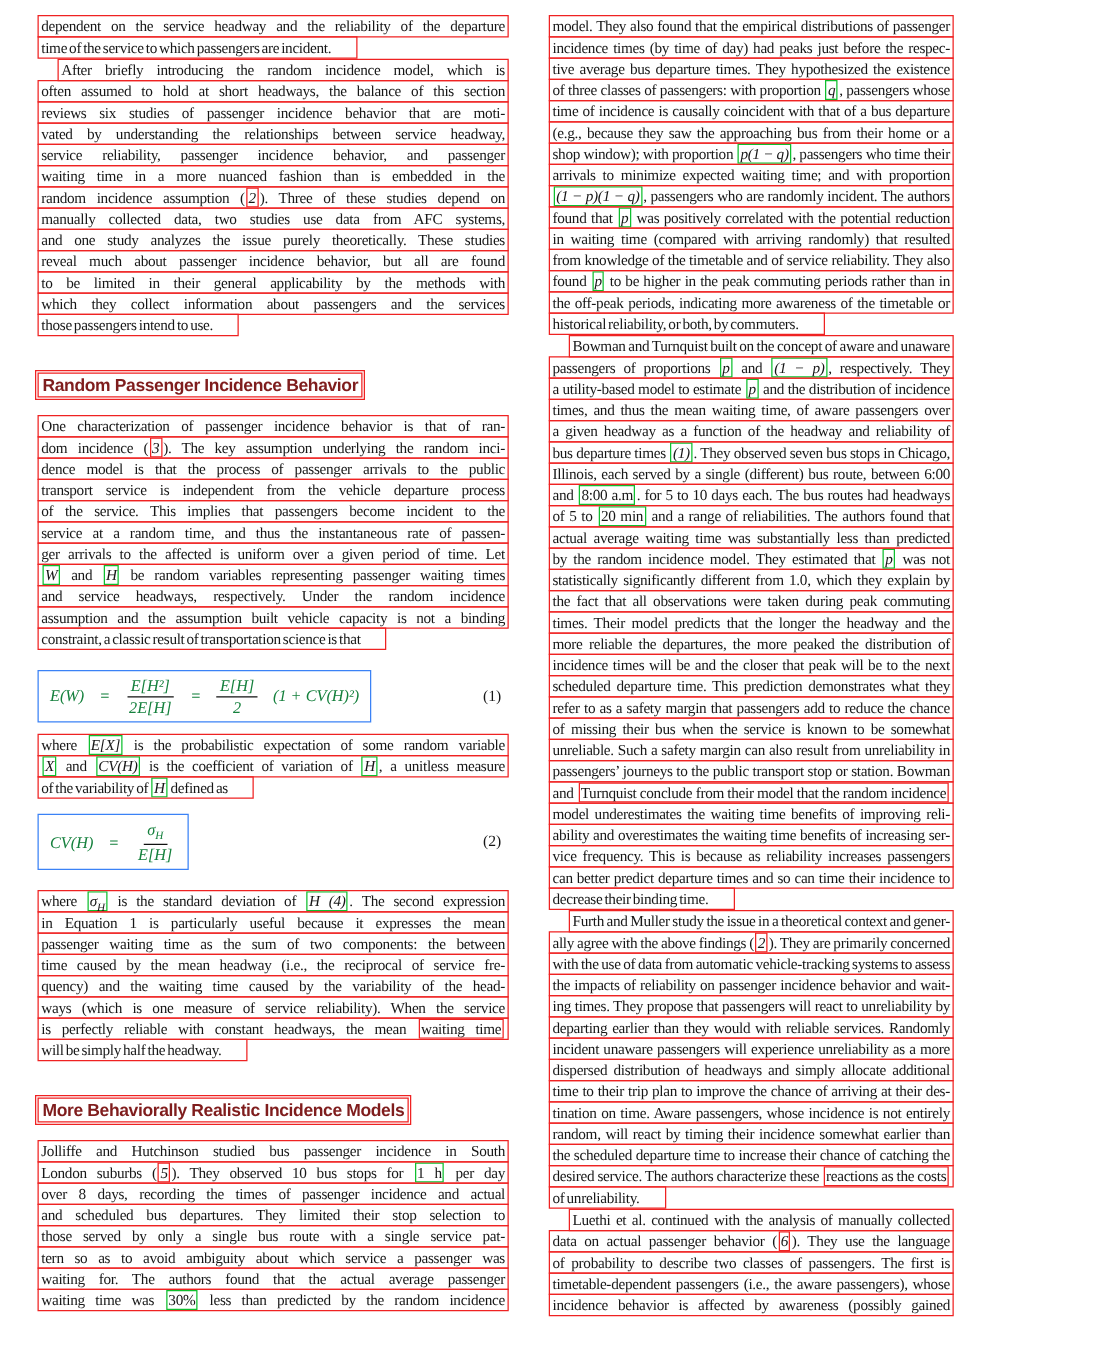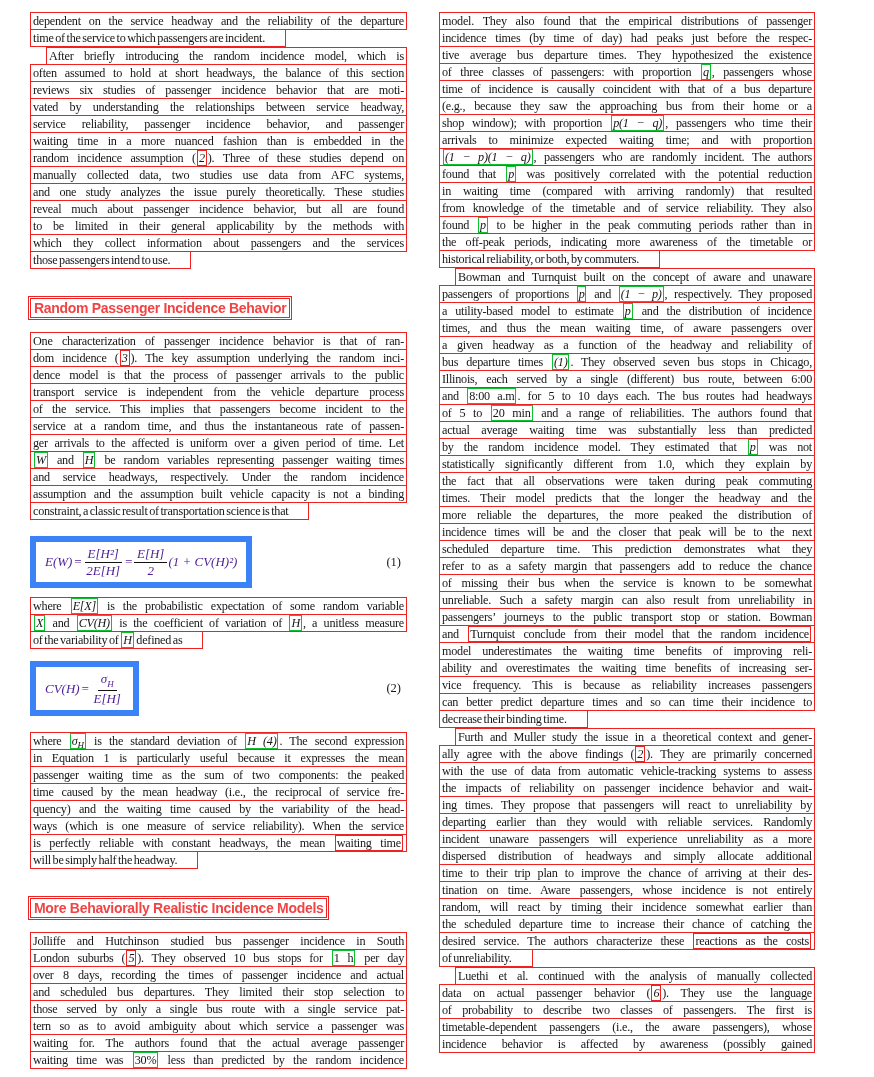--- a/index.html
+++ b/index.html
@@ -1,40 +1,40 @@
 <!DOCTYPE html>
 <html><head>
 <meta charset="utf-8">
 <style>
   html,body{margin:0;padding:0;background:#ffffff;}
   #page{position:relative;width:874px;height:1077px;background:#fff;overflow:hidden;
         font-family:"Liberation Serif", serif;color:#161616;}
   .col{position:absolute;top:12px;}
   #col-left{left:30px;width:377px;}
-  #col-right{left:439px;width:376px;}
+  #col-right{left:439px;width:324px;}
   .ln{box-sizing:border-box;height:18px;line-height:16px;margin-top:-1px;
       border:1px solid #ef2222;padding:0 2px;overflow:hidden;
       font-size:12.2px;letter-spacing:-0.25px;word-spacing:-1.2px;
       text-align:justify;text-align-last:justify;}
   .blk > .ln:first-child{margin-top:0;font-family:Liberation Serif, serif;}
   .ln.short{display:table;text-align:left;text-align-last:auto;padding-right:20px;}
   .ln.ind{margin-left:16px;}
   .it{font-style:italic;}
   .gb{border:1px solid #0fbf2f;padding:0 1px;margin:0 1px;}
   .rb{border:1px solid #ef2222;padding:0 1px;margin:0 1px;}
   sub{font-size:9px;}
   .heading{display:table;font-family:"Liberation Sans", sans-serif;font-weight:bold;
-           font-size:14px;letter-spacing:-0.3px;color:#ef4444;
+           font-size:14px;letter-spacing:-0.3px;color:#7f1d1d;
            border:1px solid #ef2222;outline:1px solid #ef2222;outline-offset:1px;
            padding:1px 3px;margin:29px 0 14px 0;}
   .eqrow{display:flex;align-items:center;justify-content:space-between;}
   #eq1-row{margin:16px 0 9px 0;}
   #eq2-row{margin:12px 0 16px 0;}
-  .eqbox{display:inline-flex;align-items:center;gap:1px;border:6px solid #3b82f6;
-         padding:4px 9px;font-size:13px;font-style:italic;color:#4c1d95;}
+  .eqbox{display:inline-flex;align-items:center;gap:12px;border:1px solid #3b82f6;
+         padding:4px 9px;font-size:13px;font-style:italic;color:#15803d;}
   .frac{display:inline-flex;flex-direction:column;align-items:center;line-height:1.2;}
   .frac .top{border-bottom:1px solid #111;padding:0 3px;text-align:center;}
   .frac .bot{padding:0 3px;}
   .eqno{font-style:normal;font-size:12.5px;padding-right:6px;}
 </style>
 </head>
 <body>
 
 <div id="page">
 
@@ -105,21 +105,21 @@
           <span class="top"><span>σ</span><sub>H</sub></span>
           <span class="bot">E[H]</span>
         </span>
       </span>
       <span class="eqno">(2)</span>
     </div>
 
     <div class="blk">
         <div class="ln">where <span class="gb it">σ<sub>H</sub></span> is the standard deviation of <span class="gb it">H (4)</span>. The second expression</div>
         <div class="ln">in Equation 1 is particularly useful because it expresses the mean</div>
-        <div class="ln">passenger waiting time as the sum of two components: the peaked</div>
+        <div class="ln">passenger waiting time as the sum of two components: the between</div>
         <div class="ln">time caused by the mean headway (i.e., the reciprocal of service fre-</div>
         <div class="ln">quency) and the waiting time caused by the variability of the head-</div>
         <div class="ln">ways (which is one measure of service reliability). When the service</div>
         <div class="ln">is perfectly reliable with constant headways, the mean <span class="rb">waiting time</span></div>
         <div class="ln short">will be simply half the headway.</div>
       </div>
     <div class="heading">More Behaviorally Realistic Incidence Models</div>
     <div class="blk">
         <div class="ln">Jolliffe and Hutchinson studied bus passenger incidence in South</div>
         <div class="ln">London suburbs (<span class="rb it">5</span>). They observed 10 bus stops for <span class="gb">1 h</span> per day</div>

